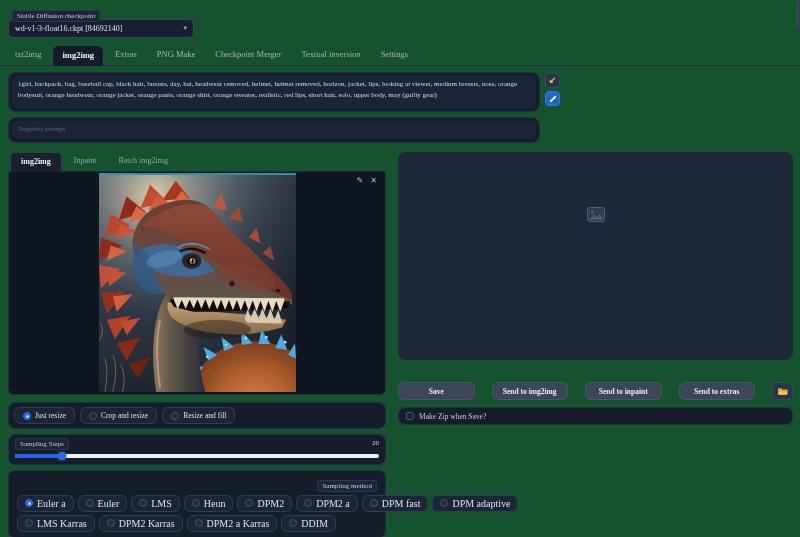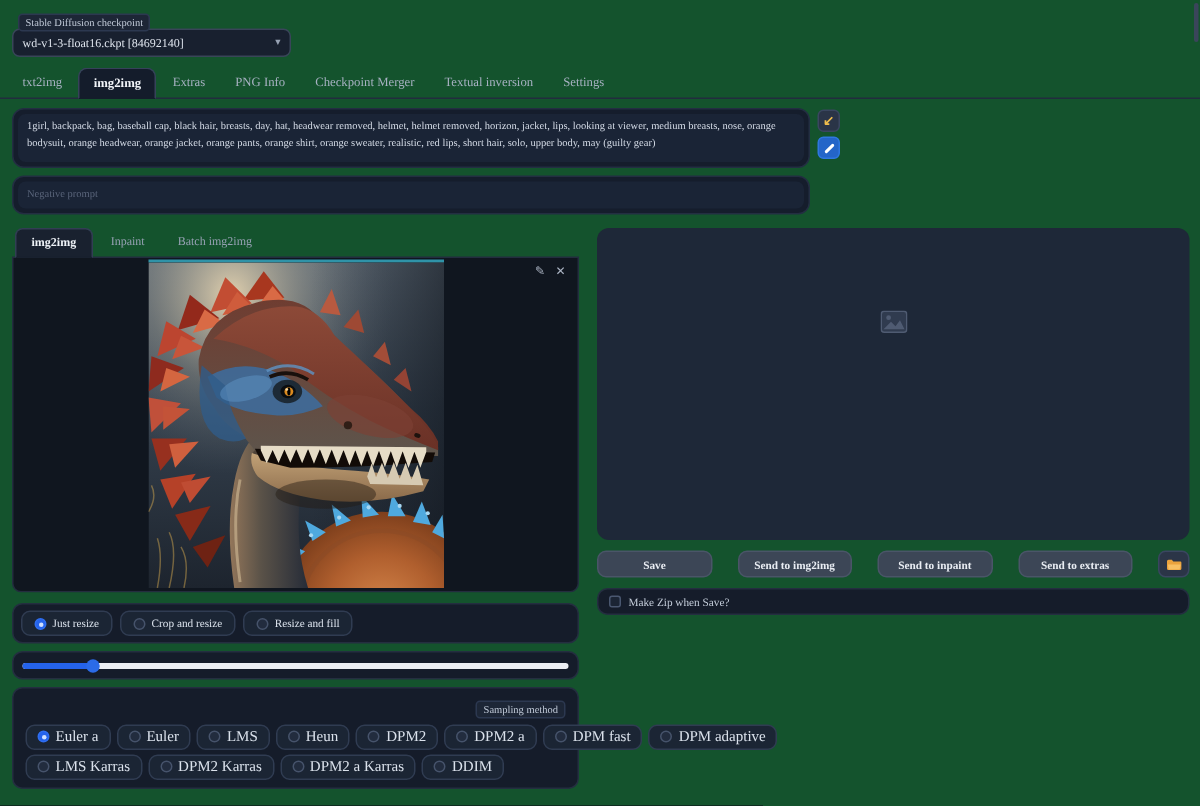--- a/index.html
+++ b/index.html
@@ -81,21 +81,21 @@
   .slider-thumb { position:absolute; top:50%; width:9px; height:9px; background:#2b6be8;
                   border-radius:50%; transform:translate(-50%,-50%); cursor:pointer; }
 
   .method-panel { margin-top:5px; padding:3px 8px 5px;text-align:right; }
   .method-row { display:flex; gap:4px; margin-top:3px; }
 
   
   .right-col { flex:1; margin-left:12px; display:flex; flex-direction:column; }
   .gallery { height:208px; background:#1e2838; border-radius:8px; position:relative; }
   .gallery-ph { position:absolute; left:50%; top:55px; transform:translateX(-50%); opacity:.9; }
-  .out-row { display:flex; gap:17px; margin-top:7px; }
+  .out-row { display:flex; gap:17px; margin-top:22px; }
   .out-btn { flex:1; height:18px; background:#3c4656; border:1px solid #4a5568; border-radius:6px;
              color:#e9edf3; font-size:7.5px; font-weight:600; display:flex; align-items:center;
              justify-content:center; cursor:pointer; }
   .folder-btn { width:21px; height:18px; flex:none; background:#2b3547; border:1px solid #3a4660;
                 border-radius:5px; display:flex; align-items:center; justify-content:center; cursor:pointer; }
   .zip-panel { margin-top:7px; height:18px; display:flex; align-items:center; gap:5px; padding:0 7px; }
   .checkbox { width:8px; height:8px; border:1px solid #4a5770; border-radius:2px; background:#1b2434; cursor:pointer; flex:none; }
   .zip-label { font-size:7.5px; color:#c4cdda; }
 
   .scroll-thumb { position:absolute; right:1px; top:2px; width:3px; height:26px;
@@ -111,21 +111,21 @@
     <div class="ckpt-select">
       <span>wd-v1-3-float16.ckpt [84692140]</span>
       <span class="chev">▾</span>
     </div>
   </div>
 
   <div class="main-tabs" id="main-tabs">
       <div class="tab">txt2img</div>
       <div class="tab active">img2img</div>
       <div class="tab">Extras</div>
-      <div class="tab">PNG Info</div>
+      <div class="tab">PNG Make</div>
       <div class="tab">Checkpoint Merger</div>
       <div class="tab">Textual inversion</div>
       <div class="tab">Settings</div>
     </div>
 
   <div class="content">
 
     <div class="toprow">
       <div class="prompt-col">
         <div class="box">
@@ -303,20 +303,24 @@
               <span class="radio"></span>
               <span>Crop and resize</span>
             </div>
             <div class="pill">
               <span class="radio"></span>
               <span>Resize and fill</span>
             </div>
           </div>
 
         <div class="panel slider-panel">
+            <div class="slider-head">
+              <span class="chip-label" style="margin-left:0">Sampling Steps</span>
+              <span class="slider-val">20</span>
+            </div>
             <div class="slider-track">
               <div class="slider-fill" style="width: 13%;"></div>
               <div class="slider-thumb" style="left: 13%;"></div>
             </div>
           </div>
 
         <div class="panel method-panel">
           <span class="chip-label" style="margin-left:0">Sampling method</span>
           <div class="method-row" id="method-row1">
               <div class="pill small">

